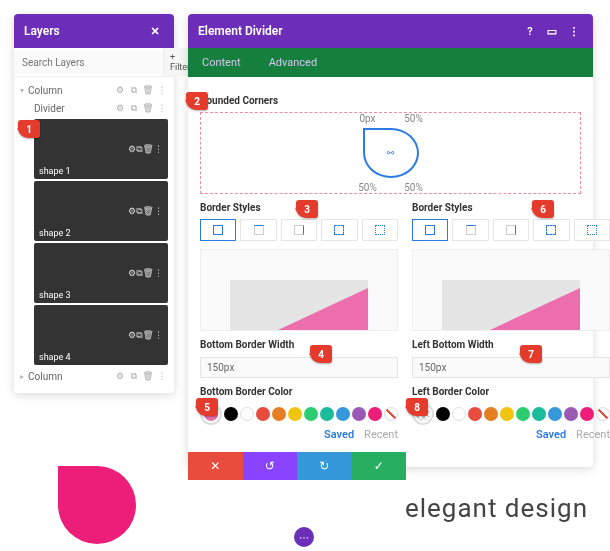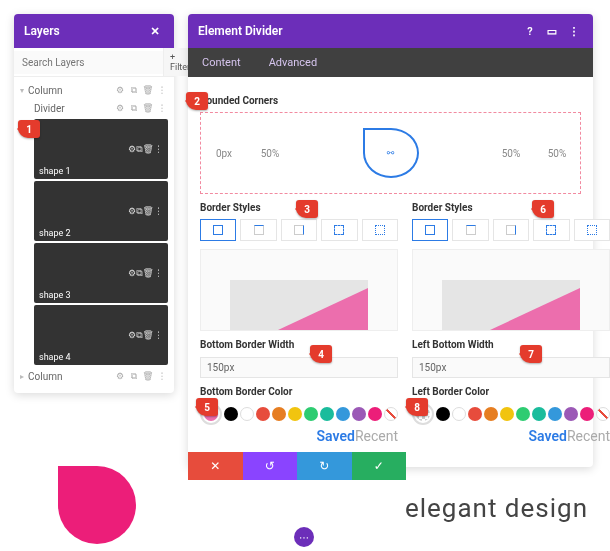--- a/index.html
+++ b/index.html
@@ -16,45 +16,45 @@
   .tree { padding:4px 6px 8px 6px; }
   .row { display:flex; align-items:center; font-size:10px; color:#666; padding:3px 0; }
   .row .lbl { flex:1; }
   .row .ic { width:12px; height:12px; display:inline-flex; align-items:center; justify-content:center; color:#aaa; margin-left:2px; cursor:pointer; font-size:9px; }
   .chev { color:#bbb; margin-right:4px; font-size:8px; }
   .shape { background:#333; color:#fff; border-radius:2px; padding:3px 5px; margin:2px 0 2px 14px; display:flex; align-items:center; font-size:9px; }
   .shape .lbl { flex:1;margin-top:44px; }
   .shape .ic { color:#ddd; }
   
   #settings { top:14px; left:188px; width:405px; }
-  .tabs { display:flex; background:#404040;text-align:center; }
+  .tabs { display:flex; background:#15803d;text-align:center; }
   .tab { color:#d6c5ee; font-size:11px; padding:8px 14px; cursor:pointer; }
   .tab.active { background:#8a44ff; color:#fff; }
   .body { padding:10px 12px 0 12px; position:relative; height:390px; }
   .sect-title { font-size:10px; font-weight:700; color:#333; margin:8px 0 6px 0; }
   .rc-box { border:1px dashed #f28aa0; padding:10px 8px; display:flex; align-items:center; justify-content:space-between; position:relative; height:82px; }
   .rc-input { width:46px; font-size:10px; text-align:center; color:#888; border:none; background:transparent; }
   .rc-shape { width:56px; height:50px; border:2px solid #2c7be5; border-radius:0 50% 50% 50%; position:relative; display:flex; align-items:center; justify-content:center; }
-  .rc-grid { position:absolute; inset:0; display:flex; flex-direction:row; justify-content:space-between;align-items:center; }
+  .rc-grid { position:absolute; inset:0; display:flex; flex-direction:column; justify-content:space-between;align-items:center; }
   .rc-row { display:flex; justify-content:space-between; }
   .two-col { display:flex; gap:14px; }
   .col { flex:1; }
   .bs-row { display:flex; gap:4px; margin-bottom:8px; }
   .bs-opt { flex:1; height:22px; border:1px solid #e5e5e5; display:flex; align-items:center; justify-content:center; cursor:pointer; background:#fff; }
   .bs-opt.sel { border-color:#2c7be5; }
   .bs-sq { width:10px; height:10px; }
   .preview { height:82px; border:1px solid #eee; background:#fafafa; display:flex; align-items:flex-end; justify-content:center; margin-bottom:6px; }
   .pv-inner { width:70%; height:62%; background:#e5e5e5; position:relative; }
   .pv-tri { position:absolute; bottom:0; right:0; width:0; height:0; border-right:90px solid #ec6ead; border-top:42px solid transparent; }
   .inp { width:100%; border:1px solid #e5e5e5; padding:4px 6px; font-size:10px; color:#666; background:#fafafa; }
   .palette { display:flex; align-items:center; gap:2px; margin-top:4px; flex-wrap:nowrap; }
   .sw { width:14px; height:14px; border-radius:50%; cursor:pointer; flex-shrink:0; }
   .sw-ring { width:22px; height:22px; border-radius:50%; border:2px solid #ddd; display:flex; align-items:center; justify-content:center; flex-shrink:0; }
   .sw-check { background:repeating-conic-gradient(#ccc 0 25%, #fff 0 50%) 0 0/6px 6px; }
-  .sr-row { display:flex; font-size:14px; margin-top:3px; }
+  .sr-row { display:flex; gap:10px; font-size:11px; margin-top:3px; }
   .saved { color:#2c7be5; font-weight:600; }
   .recent { color:#aaa; }
   .action-bar { position:absolute; left:188px; top:452px; width:218px; height:28px; display:flex; }
   .ab { flex:1; display:flex; align-items:center; justify-content:center; color:#fff; font-size:12px; cursor:pointer; }
   .ab.red { background:#e74c3c; }
   .ab.purple { background:#8a44ff; }
   .ab.blue { background:#3498db; }
   .ab.green { background:#27ae60; }
   
   .brand-shape { position:absolute; left:58px; top:466px; width:78px; height:78px; background:#ec1e79; border-radius:0 50% 50% 50%; }

